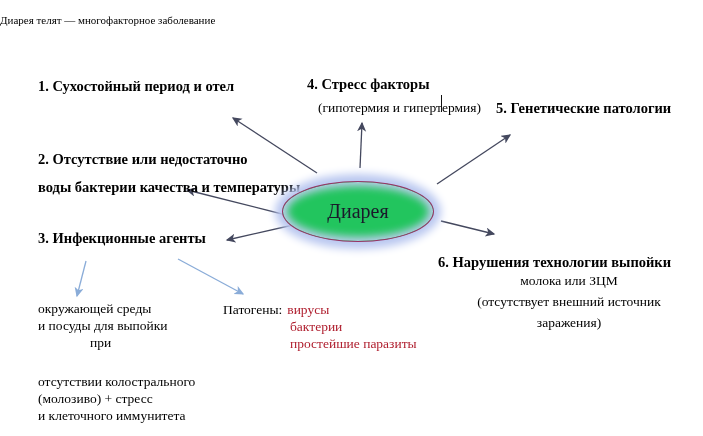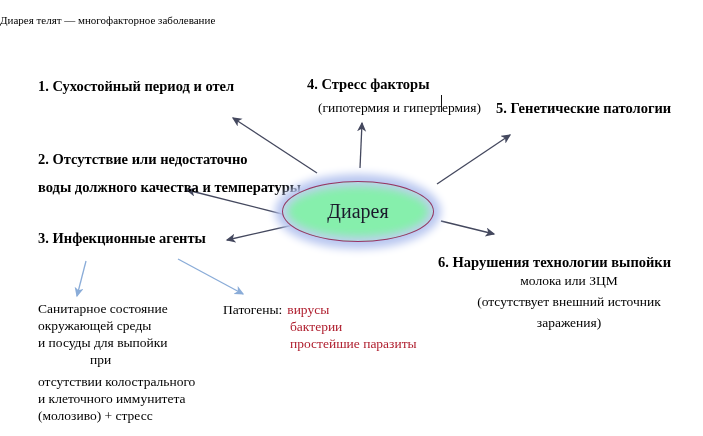--- a/index.html
+++ b/index.html
@@ -29,21 +29,21 @@
   #factor6 .l4{font-size:13.5px;text-align:center;margin-top:7px;}
   #sanitary{left:38px;top:300px;}
   #sanitary .indent{padding-left:52px;}
   #immunity{left:38px;top:373px;}
   #pathogens-line{left:223px;top:301px;}
   #pathogen-item2{left:290px;top:318px;}
   #pathogen-item3{left:290px;top:335px;}
   .red{color:#b02030;}
   #central-node{
     left:282px;top:181px;width:150px;height:59px;border-radius:50%;
-    background:#86efac;border:1.6px solid #993366;
+    background:#22c55e;border:1.6px solid #993366;
     box-shadow:0 0 9px 7px #b9c7f0, inset 0 0 8px 4px #c3cff3;
     display:flex;flex-direction:column;align-items:center;justify-content:center;
     z-index:2;
   }
   #central-node .cline{font-size:20px;line-height:29px;color:#1a1a2b;text-align:center;}
   #text-cursor{left:441px;top:95px;width:1px;height:17px;background:#111;z-index:3;}
 </style>
 </head>
 <body>
 
@@ -71,46 +71,45 @@
 <div id="factor1" class="txt bold fs-head">1. Сухостойный период и отел</div>
 
 <div id="factor4" class="txt bold fs-head">4. Стресс факторы</div>
 <div id="factor4-note" class="txt fs-note">(гипотермия и гипертермия)</div>
 <div id="text-cursor" class="abs"></div>
 
 <div id="factor5" class="txt bold fs-head">5. Генетические патологии</div>
 
 <div id="factor2" class="txt bold fs-head">
   <div>2. Отсутствие или недостаточно</div>
-  <div>воды должного качества и температуры</div>
+  <div>воды бактерии качества и температуры</div>
 </div>
 
 <div id="factor3" class="txt bold fs-head">3. Инфекционные агенты</div>
 
 <div id="central-node" class="abs">
   <div class="cline">Диарея</div>
 </div>
 
 <div id="factor6" class="txt">
   <div class="l1">6. Нарушения технологии выпойки</div>
   <div class="l2">молока или ЗЦМ</div>
   <div class="l3">(отсутствует внешний источник</div>
   <div class="l4">заражения)</div>
 </div>
 
 <div id="sanitary" class="txt fs-small">
-  <div>Санитарное состояние</div>
   <div>окружающей среды</div>
   <div>и посуды для выпойки</div>
   <div class="indent">при</div>
 </div>
 
 <div id="immunity" class="txt fs-small">
   <div>отсутствии колострального</div>
+  <div>(молозиво) + стресс</div>
   <div>и клеточного иммунитета</div>
-  <div>(молозиво) + стресс</div>
 </div>
 
 <div id="pathogens-line" class="txt fs-small">
   <span style="margin-right:5px;">Патогены:</span><span class="red">вирусы</span>
 </div>
 <div id="pathogen-item2" class="txt fs-small red">бактерии</div>
 <div id="pathogen-item3" class="txt fs-small red">простейшие паразиты</div>
 
 </body></html>

